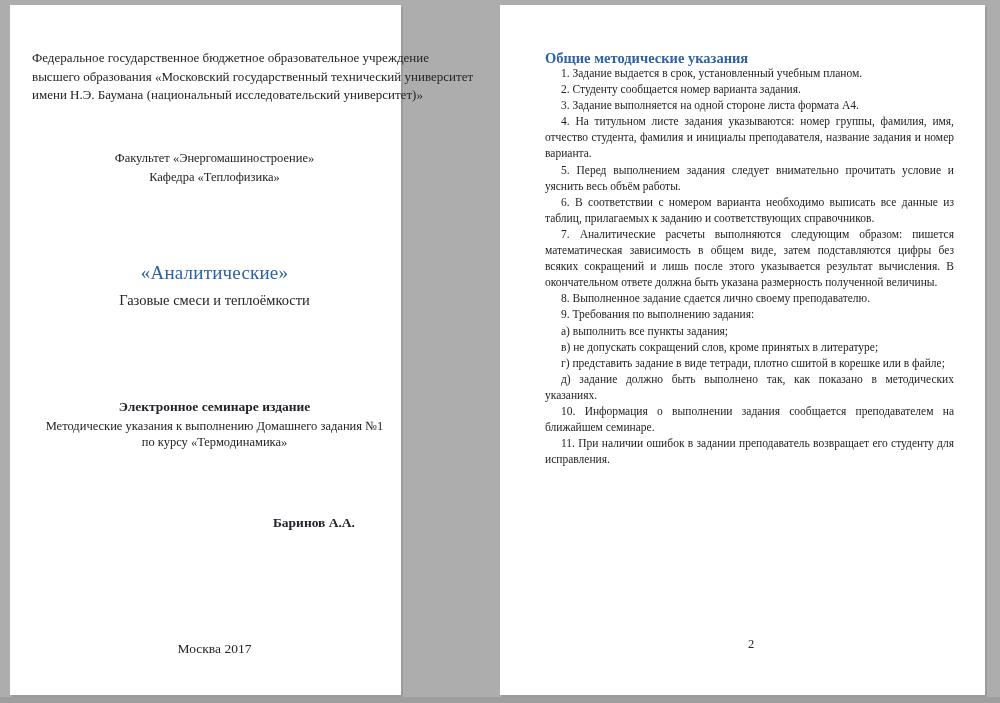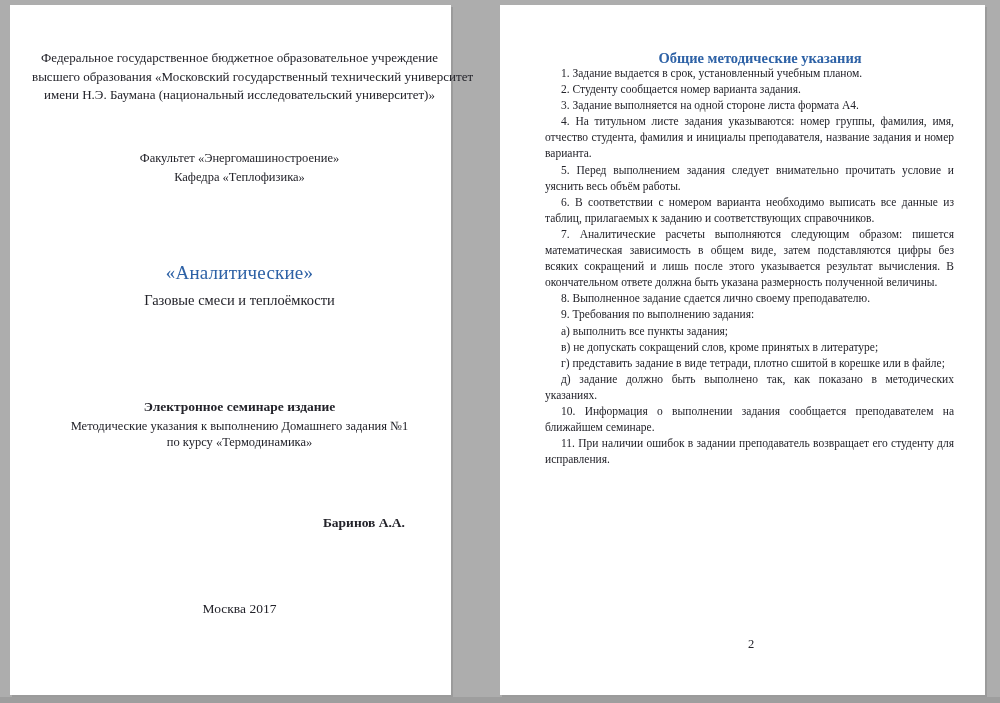--- a/index.html
+++ b/index.html
@@ -12,49 +12,49 @@
     font-family: "Liberation Serif", "DejaVu Serif", serif;
     color: #23232a;
   }
   .page {
     position: absolute;
     top: 5px;
     height: 690px;
     background: #ffffff;
     box-shadow: 2px 2px 0 #9b9b9b;
   }
-  .page--title { left: 10px;  width: 441px; }
+  .page--title { left: 10px;  width: 391px; }
   .page--meth  { left: 500px; width: 485px; }
 
   .bottom-edge {
     position: absolute;
     left: 0; bottom: 0;
     width: 1000px; height: 6px;
     background: #9e9e9e;
   }
 
   
   .tp-block { position: absolute; left: 22px; right: 4px; text-align: center; }
   .nowrap div, .nowrap { white-space: nowrap; }
 
   .institution { top: 44px; font-size: 13px; line-height: 18.5px; }
   .faculty     { top: 144px; font-size: 12.5px; line-height: 19px; }
   .doc-title   { top: 257px; font-size: 19px; letter-spacing: 0.2px; }
   .doc-subtitle{ top: 287px; font-size: 14.5px; }
   .edition-type{ top: 394px; font-size: 13.5px; font-weight: bold; }
   .edition-note{ top: 414px; font-size: 12.5px; line-height: 15.5px; }
   .author      { top: 510px; left: 30px; right: 46px; text-align: right; font-weight: bold; font-size: 13.5px; }
-  .imprint     { top: 596px; font-size: 13.5px; }
+  .imprint     { top: 636px; font-size: 13.5px; }
 
   .accent { color: #2e62a6; }
 
   
   .meth-heading {
     position: absolute; top: 45px; left: 45px; right: 10px;
-    text-align: center; font-size: 14.5px; font-weight: bold;
+    font-size: 14.5px; font-weight: bold;
   }
   .meth-body {
     position: absolute; top: 60px; left: 45px; right: 31px;
     font-size: 11.5px; line-height: 16.1px; text-align: justify;
   }
   .meth-body p { margin: 0; text-indent: 16px; }
   .page-number {
     position: absolute; top: 632px; left: 45px; right: 28px;
     text-align: center; font-size: 12.5px;
   }

